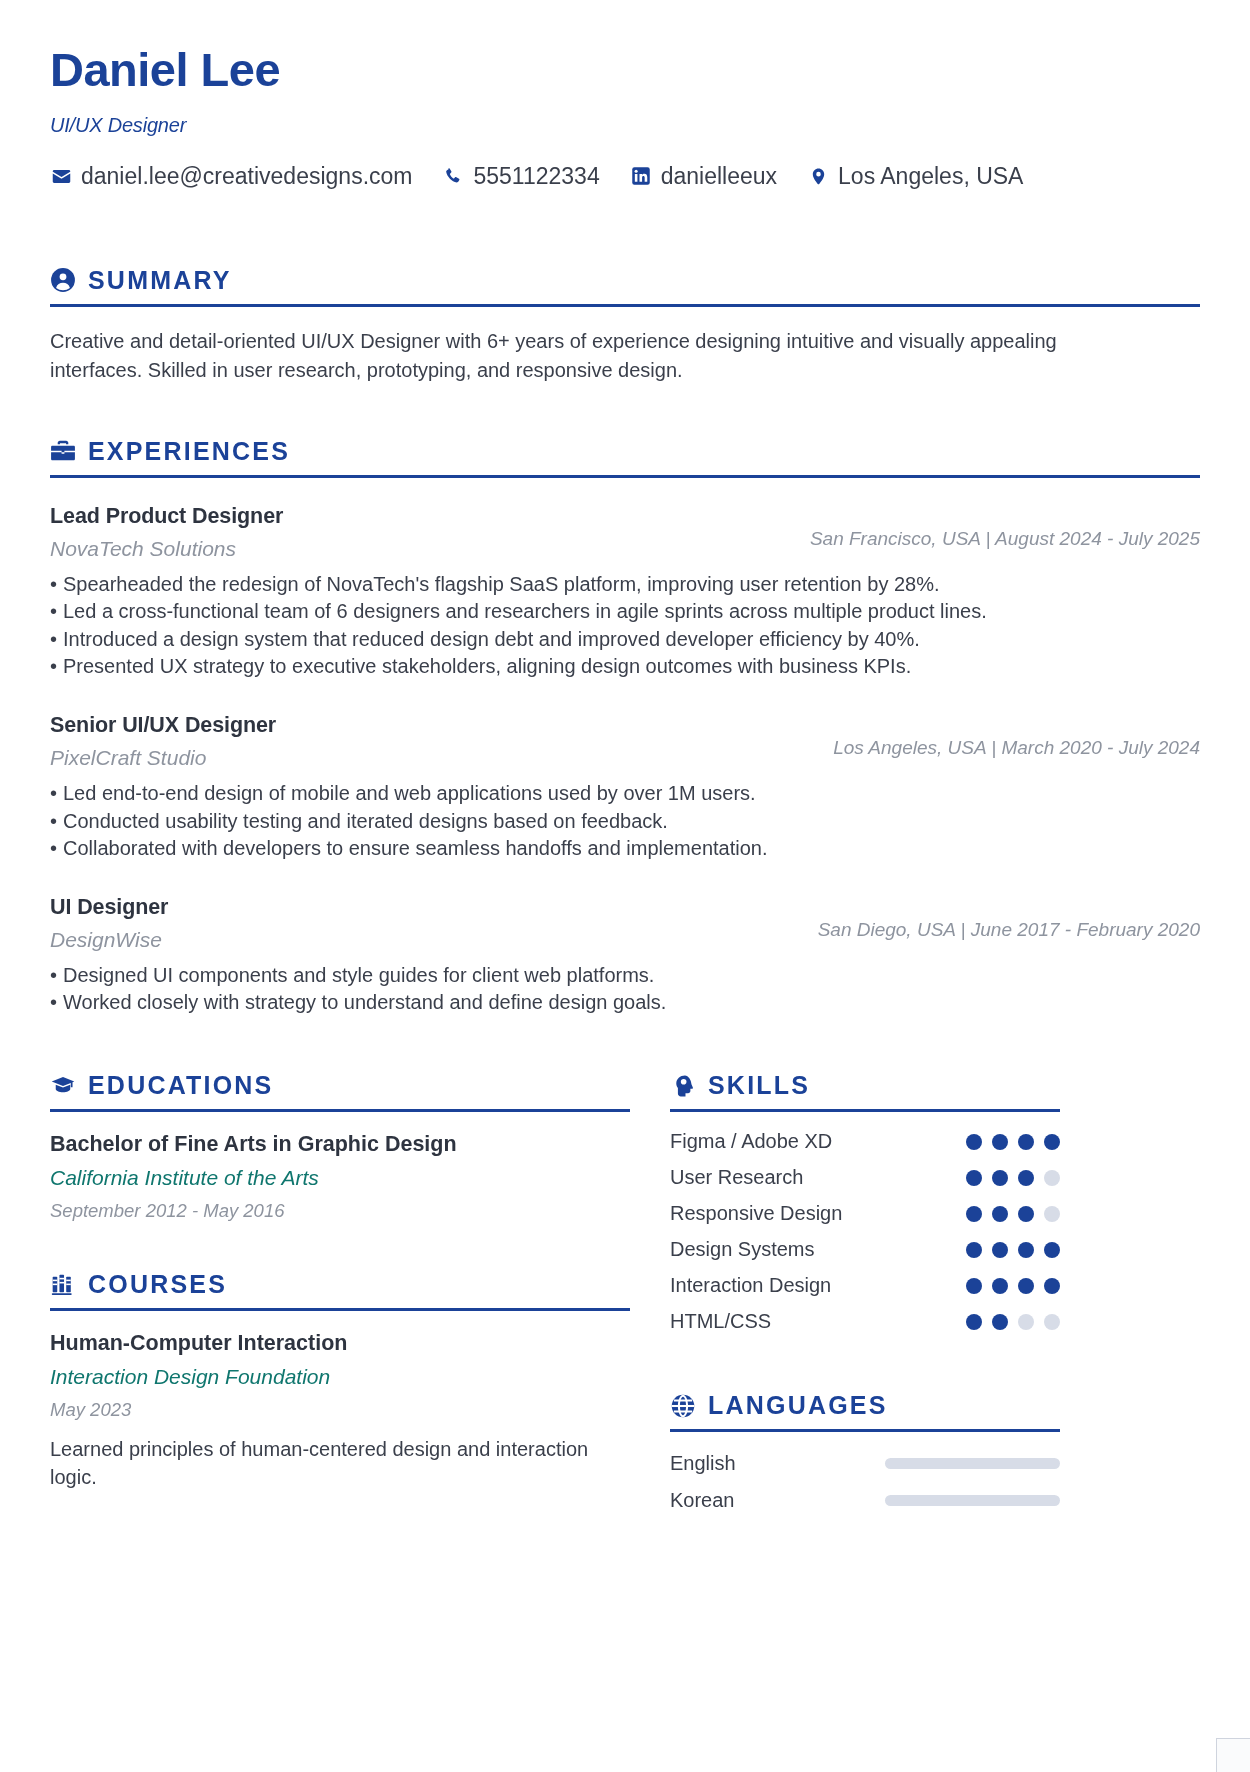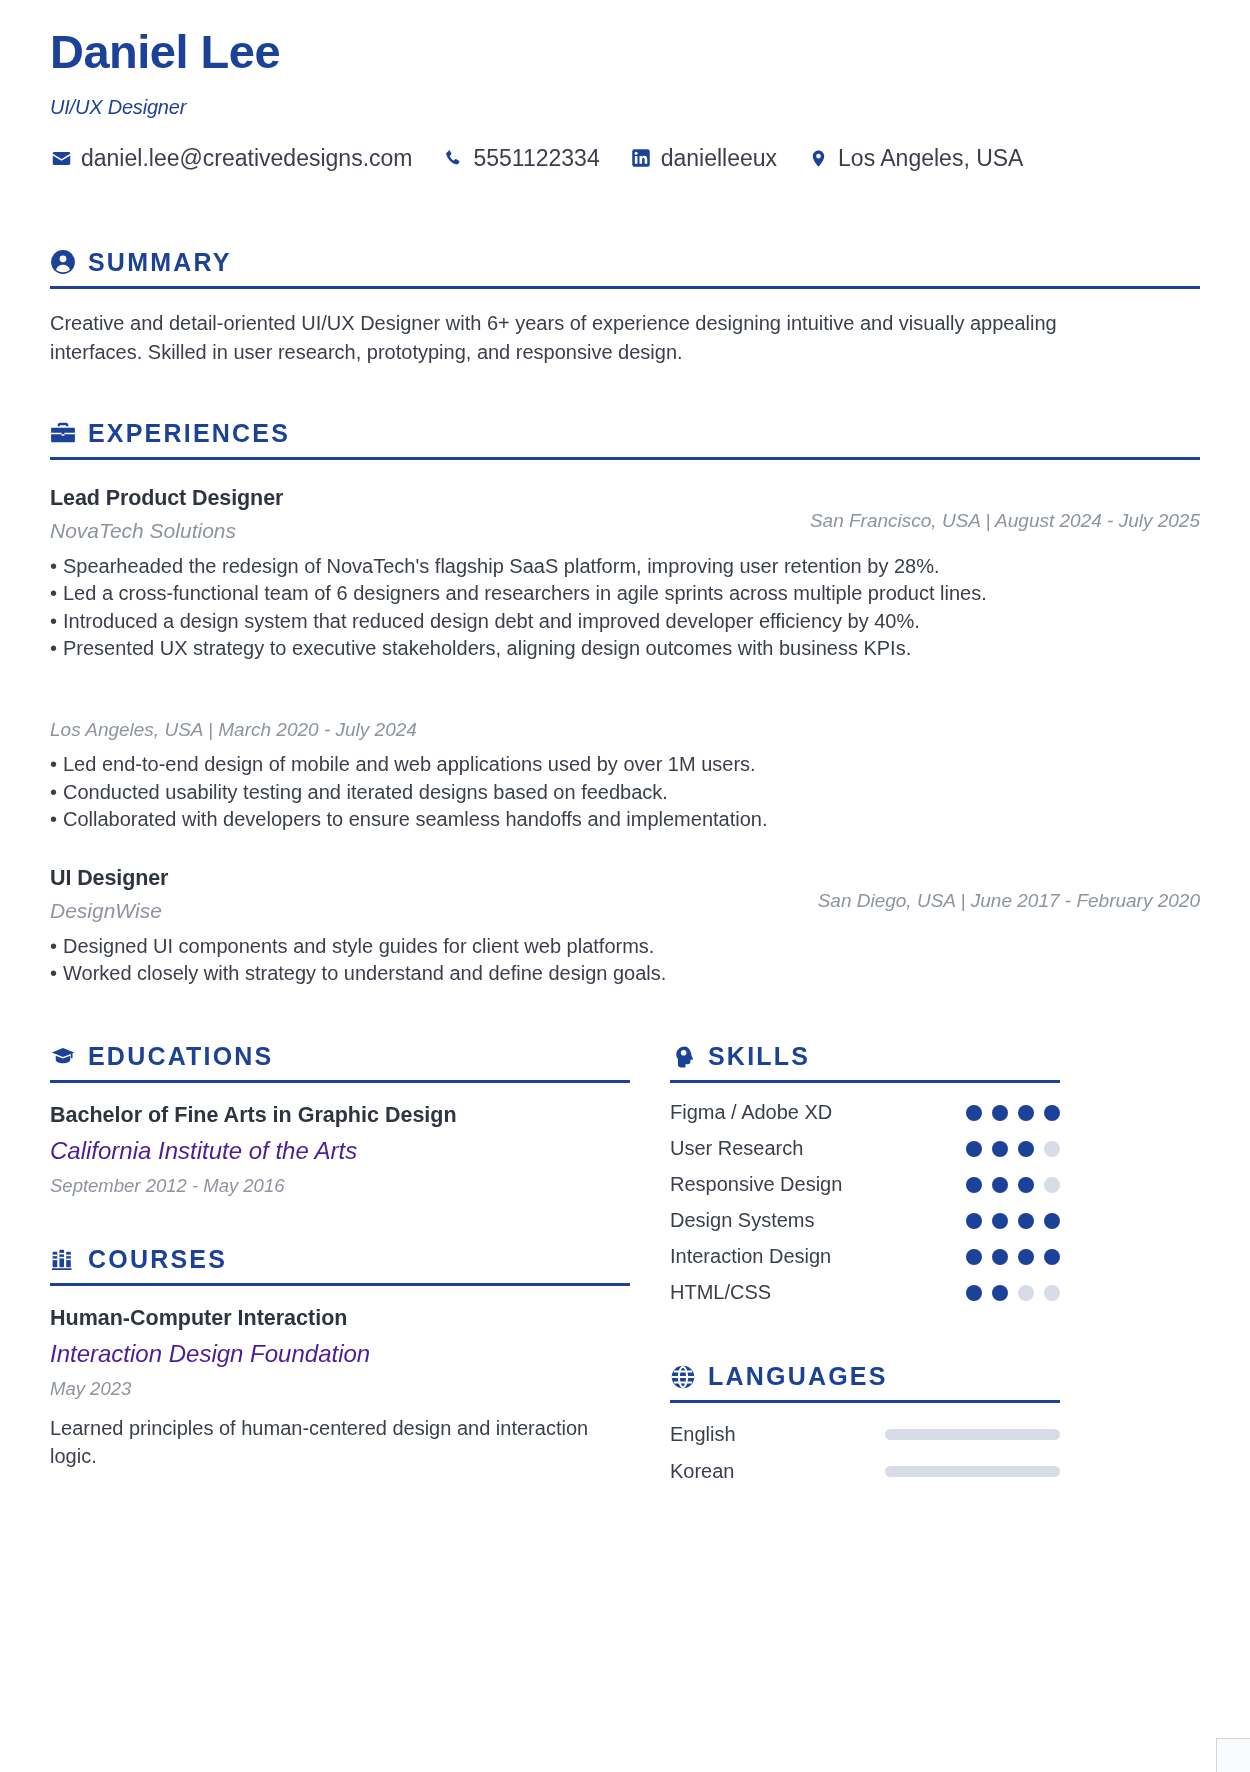--- a/index.html
+++ b/index.html
@@ -13,21 +13,21 @@
     font-family: "Liberation Sans", sans-serif;
     color: #3a3f4b;
     -webkit-font-smoothing: antialiased;
   }
 
   .page {
     position: relative;
     width: 1250px;
     height: 1772px;
     background: #ffffff;
-    padding: 22px 50px 0 50px;
+    padding: 40px 50px 0 50px;
     overflow: hidden;
   }
 
   
   .name {
     font-size: 47px;
     font-weight: bold;
     color: #1b4298;
     letter-spacing: -0.5px;
     line-height: 1.1;
@@ -171,23 +171,23 @@
 
   
   .edu-item { margin-top: 20px; }
 
   .edu-degree {
     font-size: 21.5px;
     font-weight: bold;
     color: #2e3440;
   }
   .edu-school {
-    font-size: 24px;
+    font-size: 21px;
     font-style: italic;
-    color: #4c1d95;
+    color: #0f766e;
     margin-top: 9px;
   }
   .edu-date {
     font-size: 18.5px;
     font-style: italic;
     color: #8e949f;
     margin-top: 10px;
   }
   .edu-desc {
     font-size: 20px;
@@ -365,20 +365,24 @@
           </div>
         <div class="bullet">
             <span class="dot">•</span>
             <span>Presented UX strategy to executive stakeholders, aligning design outcomes with business KPIs.</span>
           </div>
       </div>
     </div>
 
     <div class="exp-item" style="margin-top:32px;">
       <div class="exp-top">
+        <div class="exp-left">
+          <div class="exp-role">Senior UI/UX Designer</div>
+          <div class="exp-company">PixelCraft Studio</div>
+        </div>
         <div class="exp-meta">Los Angeles, USA  |  March 2020 - July 2024</div>
       </div>
       <div class="bullets">
         <div class="bullet">
             <span class="dot">•</span>
             <span>Led end-to-end design of mobile and web applications used by over 1M users.</span>
           </div>
         <div class="bullet">
             <span class="dot">•</span>
             <span>Conducted usability testing and iterated designs based on feedback.</span>

